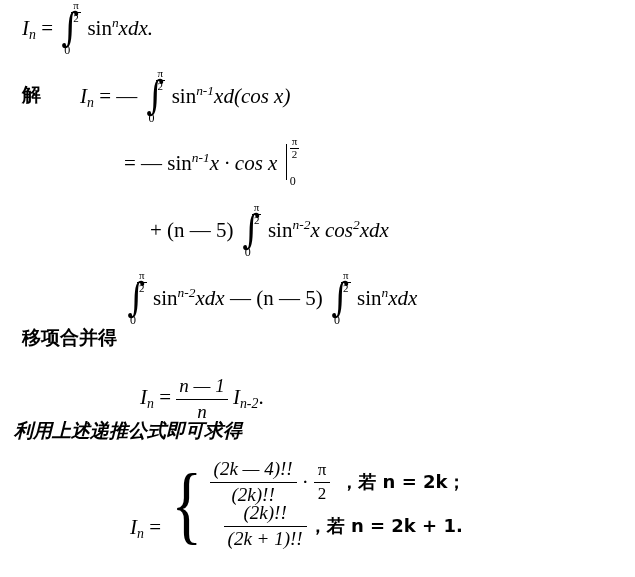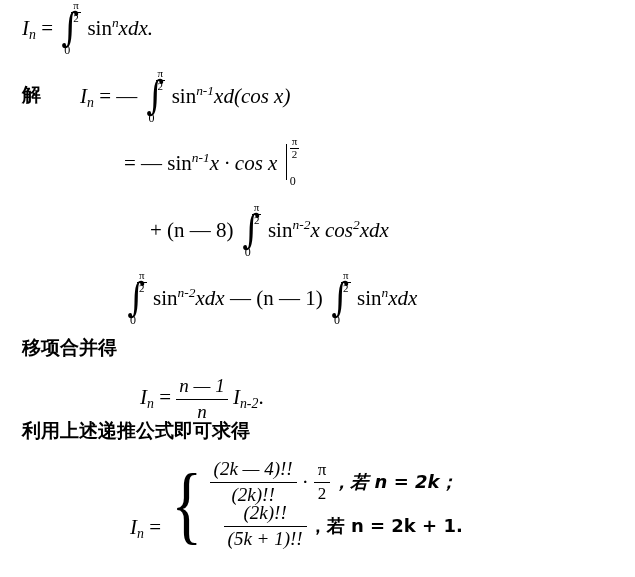--- a/index.html
+++ b/index.html
@@ -217,21 +217,21 @@
         <span class="frac small">
           <span class="num">π</span>
           <span class="den">2</span>
         </span>
       </span>
       <span class="ebot">0</span>
     </span>
   </div>
 
   <div class="line math" style="left:150px; top:216px; font-size:21px;">
-    <span class="up">+ (n — 8)</span>
+    <span class="up">+ (n — 5)</span>
     <span class="intgrp">
       <span class="lim-top">
         <span class="frac small">
           <span class="num">π</span>
           <span class="den">2</span>
         </span>
       </span>
       <span class="intsign">∫</span>
       <span class="lim-bot">0</span>
     </span>
@@ -243,49 +243,49 @@
       <span class="lim-top">
         <span class="frac small">
           <span class="num">π</span>
           <span class="den">2</span>
         </span>
       </span>
       <span class="intsign">∫</span>
       <span class="lim-bot">0</span>
     </span>
     <span class="up">sin</span><sup class="exp">n-2</sup><span>xdx</span>
-    <span class="up">— (n — 1)</span>
+    <span class="up">— (n — 5)</span>
     <span class="intgrp">
       <span class="lim-top">
         <span class="frac small">
           <span class="num">π</span>
           <span class="den">2</span>
         </span>
       </span>
       <span class="intsign">∫</span>
       <span class="lim-bot">0</span>
     </span>
     <span class="up">sin</span><sup class="exp">n</sup><span>xdx</span>
   </div>
 
-  <div class="line cjk" style="left:22px; top:335px;">
+  <div class="line cjk" style="left:22px; top:325px;">
     <span>移项合并得</span>
   </div>
 
   <div class="line math" style="left:140px; top:375px; font-size:21px;">
     <span>I</span><sub class="sb">n</sub>
     <span class="up">=</span>
     <span class="tall-frac" style="font-size:19px;">
       <span class="num math">n — 1</span>
       <span class="den math">n</span>
     </span>
     <span>I</span><sub class="sb">n-2</sub><span class="up">.</span>
   </div>
 
-  <div class="line cjk" style="left:22px; top:418px;">
+  <div class="line cjk" style="left:14px; top:418px;font-style:italic;">
     <span>利用上述递推公式即可求得</span>
   </div>
 
   <div class="line math" style="left:130px; top:460px; font-size:21px;">
     <span style="display:inline-block; vertical-align:middle;">
       <span>I</span><sub class="sb">n</sub>
       <span class="up">=</span>
     </span>
     <span class="cases">
       <span class="brace">{</span>
@@ -293,26 +293,26 @@
         <span class="case-row">
           <span class="bigfrac" style="font-size:19px;">
             <span class="num math">(2k — 4)!!</span>
             <span class="den math">(2k)!!</span>
           </span>
           <span class="up" style="margin:0 5px;">·</span>
           <span class="bigfrac" style="font-size:17px;">
             <span class="num up">π</span>
             <span class="den up">2</span>
           </span>
-          <span class="cjk" style="font-size:18px; margin-left:2px;font-style:italic;">，若 n = 2k；</span>
+          <span class="cjk" style="font-size:18px; margin-left:10px;">，若 n = 2k；</span>
         </span>
         <span class="case-row">
           <span class="bigfrac" style="font-size:19px; margin-left:14px;">
             <span class="num math">(2k)!!</span>
-            <span class="den math">(5k + 1)!!</span>
+            <span class="den math">(2k + 1)!!</span>
           </span>
           <span class="cjk" style="font-size:18px; margin-left:2px;text-align:center;">，若 n = 2k + 1.</span>
         </span>
       </span>
     </span>
   </div>
 
 </div>
 
 </body></html>

